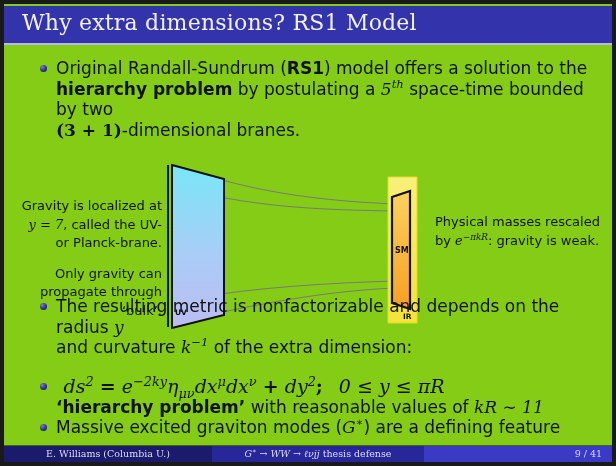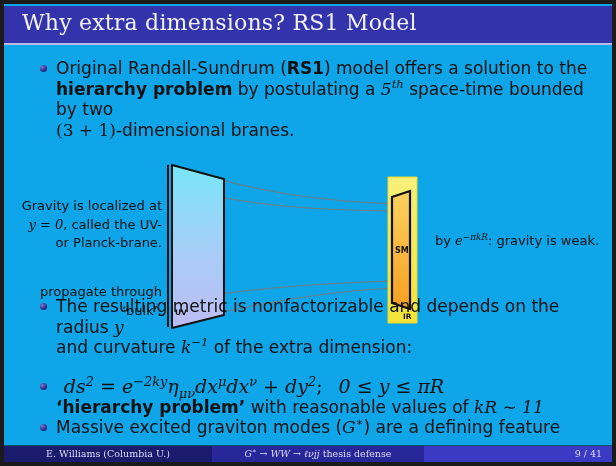--- a/index.html
+++ b/index.html
@@ -1,20 +1,20 @@
 <!DOCTYPE html>
 <html><head>
 <meta charset="utf-8">
 <style>
   html,body{margin:0;padding:0;background:#1a1a1a;}
   body{width:616px;height:466px;overflow:hidden;
        font-family:"DejaVu Sans","Liberation Sans",sans-serif;}
 
   .slide{position:absolute;left:4px;top:4px;width:608px;height:458px;
-         background:#0ea5e9;overflow:hidden;}
+         background:#84cc16;overflow:hidden;}
 
   
   .titlebar{position:absolute;left:0;top:2px;width:608px;height:37px;
             background:#3333ab;}
   .titlebar .ttl{position:absolute;left:18px;top:4px;
             font-family:"DejaVu Serif","Liberation Serif",serif;
             font-size:22px;color:#f2f2f8;letter-spacing:.2px;white-space:nowrap;}
   .titleline{position:absolute;left:0;top:39px;width:608px;height:2px;
              background:#b9b9e4;}
 
@@ -24,21 +24,21 @@
 
   .bullet-row{position:absolute;}
   .bullet-dot{position:absolute;left:0;top:7px;width:7px;height:7px;
       border-radius:50%;
       background:radial-gradient(circle at 33% 30%,#7b7bd0 0%,#2f2f8e 55%,#16164d 100%);}
   .btext{position:absolute;left:16px;top:0;font-size:17px;line-height:20.5px;
          color:#111;}
 
   b{font-weight:bold;}
   .mathi{font-family:"DejaVu Serif","Liberation Serif",serif;font-style:italic;}
-  .mathr{font-family:"DejaVu Serif","Liberation Serif",serif;font-style:normal;}
+  .mathr{font-family:"DejaVu Serif","Liberation Serif",serif;font-style:normal;font-weight:bold;}
   sup{font-size:.68em;vertical-align:super;line-height:0;}
   sub{font-size:.68em;vertical-align:sub;line-height:0;}
 
   
   .capleft{position:absolute;left:6px;top:152px;width:152px;text-align:right;
            font-size:13px;line-height:18.5px;color:#111;}
   .capright{position:absolute;left:431px;top:156px;width:180px;text-align:left;
             font-size:13px;line-height:18.5px;color:#111;}
   .capgap{height:12px;}
 
@@ -119,35 +119,35 @@
 
         <polygon points="8,2 60,16 60,152 8,165" fill="url(#uvgrad)" stroke="#111" stroke-width="2"></polygon>
         <line x1="4" y1="2" x2="4" y2="164" stroke="#111" stroke-width="2"></line>
         <text x="11" y="152" font-family="DejaVu Sans, sans-serif" font-size="7.5" font-weight="bold" fill="#111">UV</text>
       </svg>
     </div>
 
     <div class="capleft">
       <div>
         <span>Gravity is localized at</span><br>
-        <span class="mathi">y = 0</span><span>, called the UV-</span><br>
+        <span class="mathi">y = 7</span><span>, called the UV-</span><br>
         <span>or Planck-brane.</span>
       </div>
       <div class="capgap"></div>
       <div>
-        <br>
+        <span>Only gravity can</span><br>
         <span>propagate through</span><br>
         <span>‘bulk’.</span>
       </div>
     </div>
 
     <div class="capright">
       <div class="capgap"></div>
       <div>
-        <br>
+        <span>Physical masses rescaled</span><br>
         <span>by </span><span class="mathi"><span>e</span><sup>−πkR</sup></span><span>: gravity is weak.</span>
       </div>
     </div>
 
     <div class="bullet-row" style="left:36px;top:251px;width:560px;">
       <span class="bullet-dot"></span>
       <div class="btext">
         <span>The resulting metric is nonfactorizable and depends on the radius </span><span class="mathi">y</span><br>
         <span>and curvature </span><span class="mathi"><span>k</span><sup>−1</sup></span><span> of the extra dimension:</span>
       </div>

